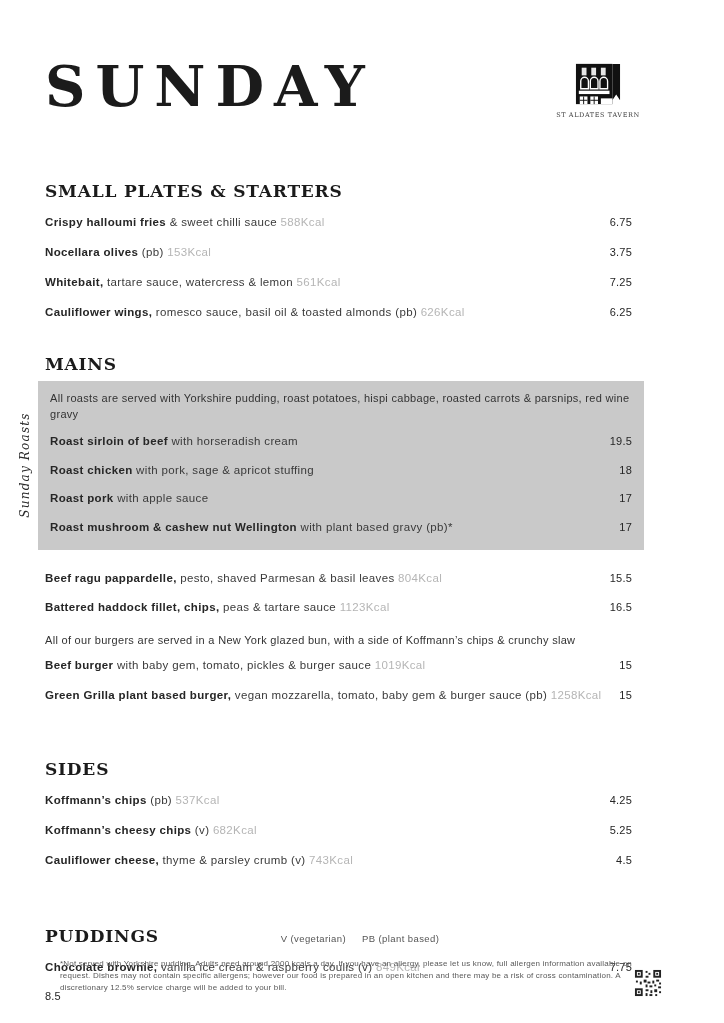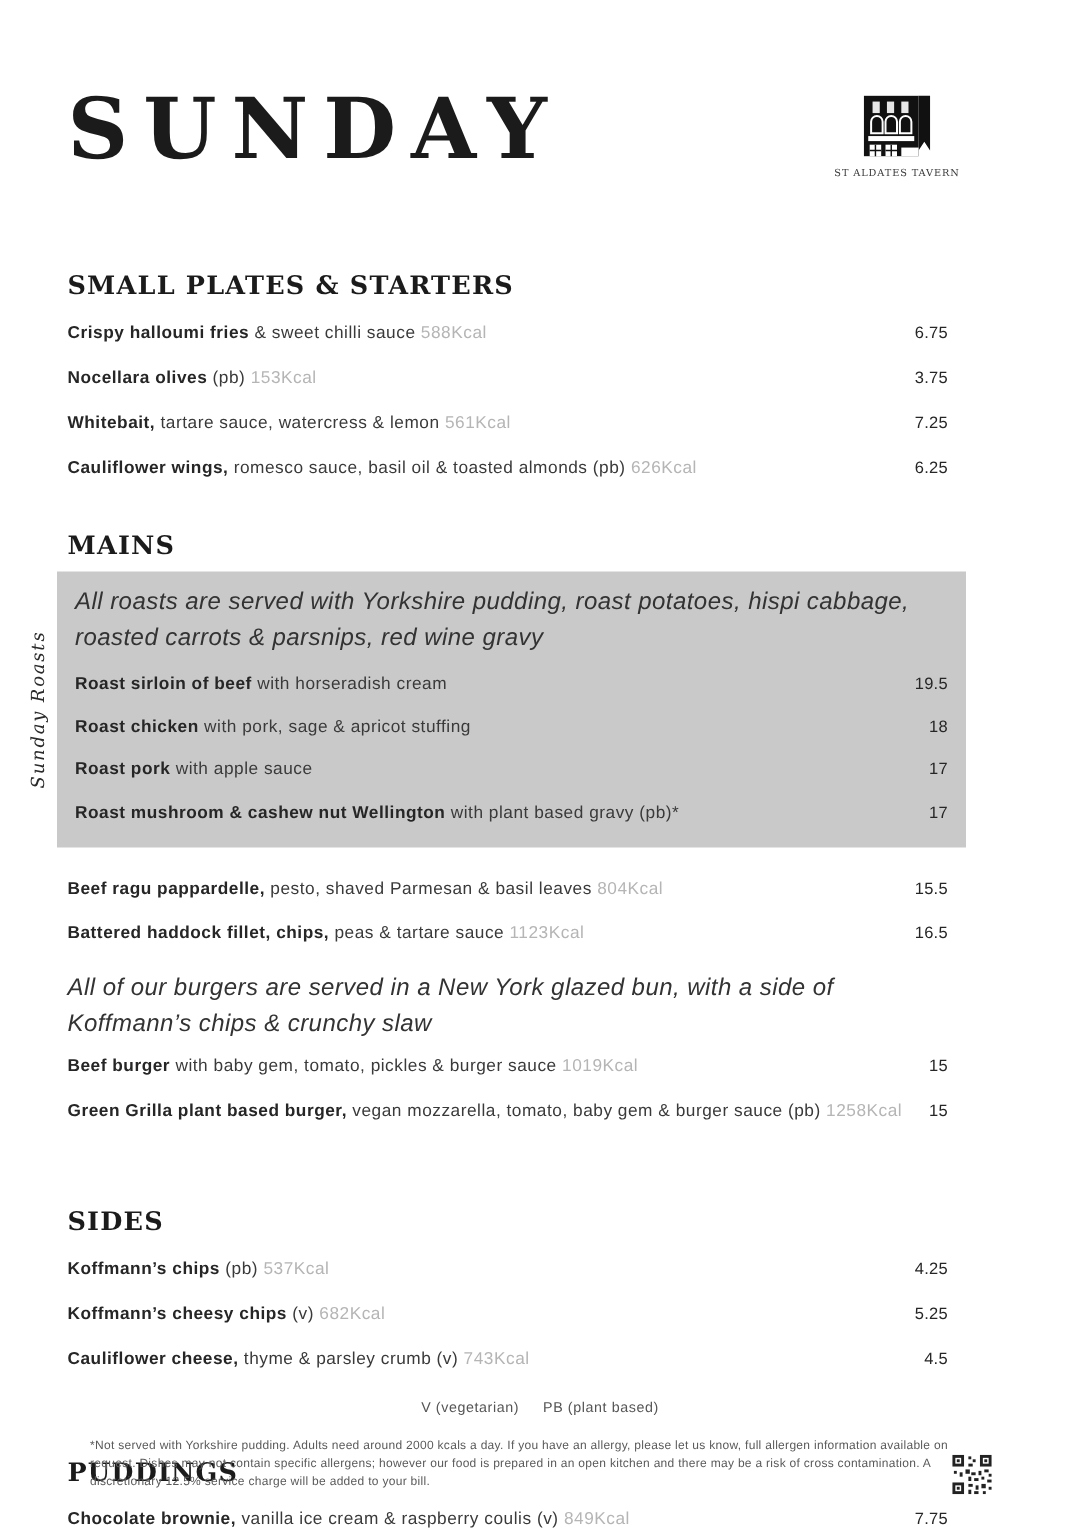--- a/index.html
+++ b/index.html
@@ -50,21 +50,21 @@
     padding:6px 0 7px 0;
     font-size:11.5px; letter-spacing:0.35px; line-height:1.45;
   }
   .item-text { flex:1 1 auto; }
   .nm { font-weight:700; color:#262626; }
   .ds { color:#3a3a3a; }
   .kc { color:#b5b5b5; }
   .price { flex:0 0 auto; font-size:11px; color:#262626; letter-spacing:0.2px; white-space:nowrap; }
 
   .note {
-    font-style:italic; font-size:16px; letter-spacing:0.3px;
+    font-size:11px; letter-spacing:0.3px;
     color:#333333; line-height:1.5;
   }
 
   
   .roast-wrap { position:relative; margin-left:-7px; margin-right:-12px; }
   .roast-box {
     background:#c9c9c9;
     padding:9px 12px 8px 12px;
   }
   .roast-box .row { padding:5.5px 0 6px 0; }

